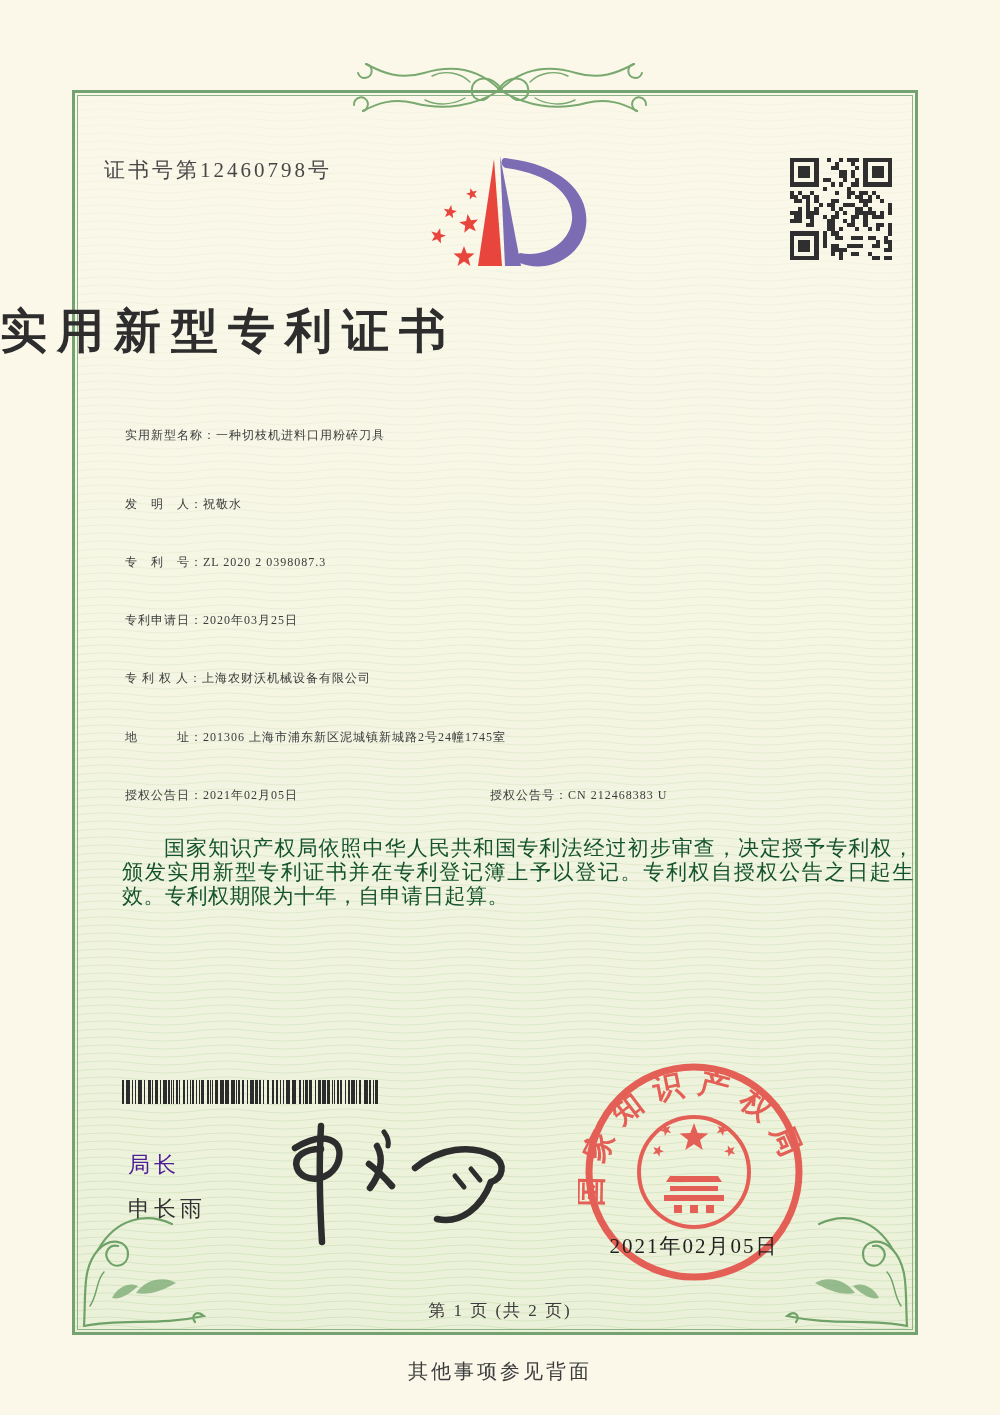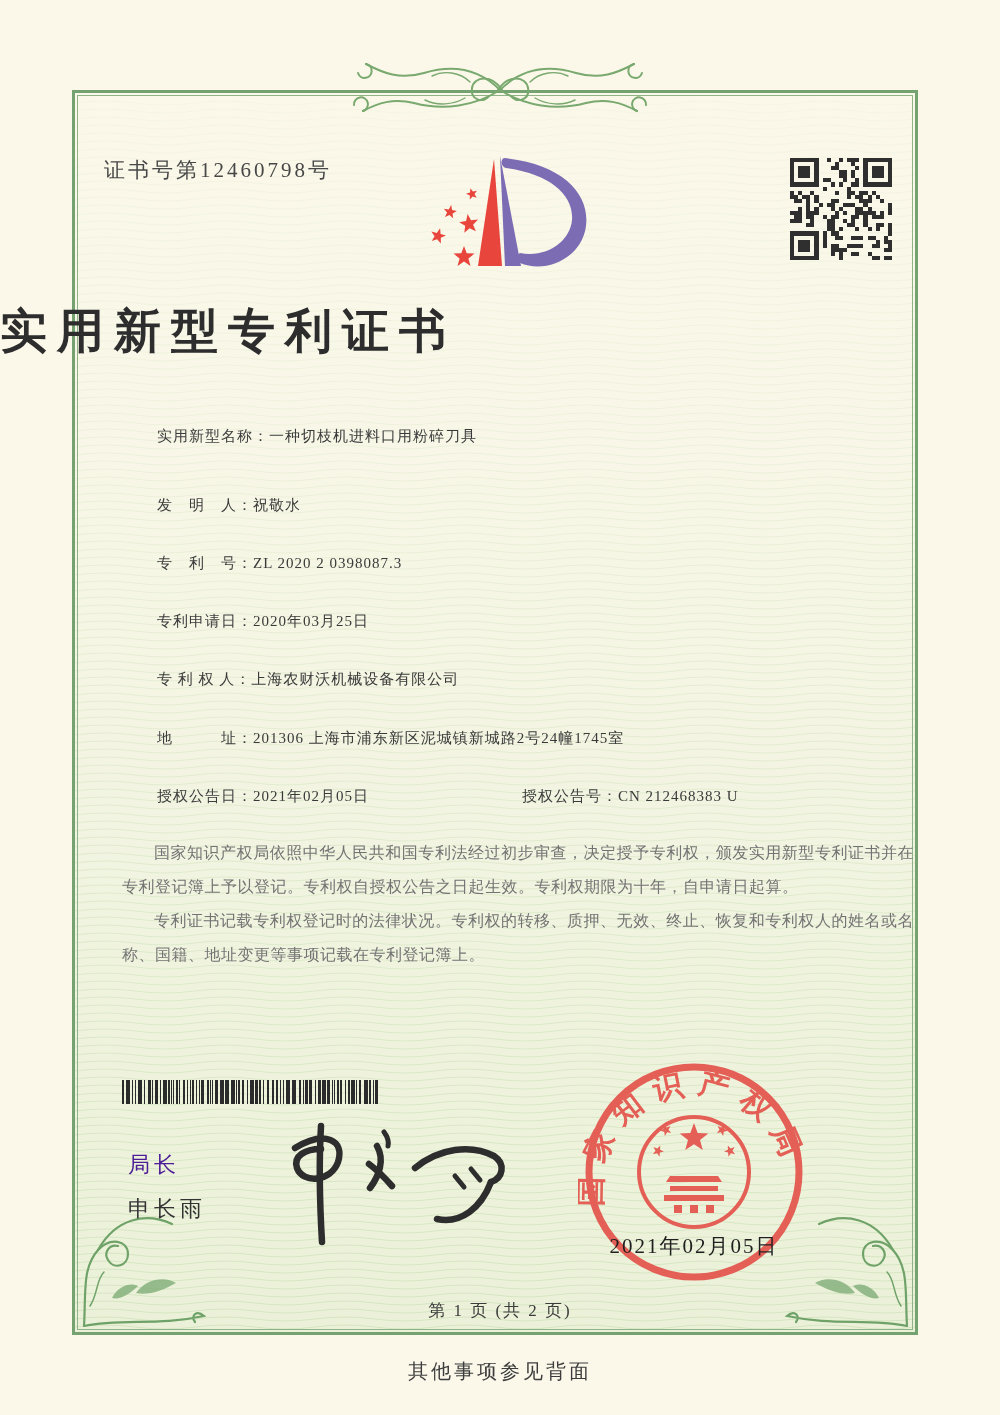--- a/index.html
+++ b/index.html
@@ -10,26 +10,26 @@
   .frame{position:absolute;left:72px;top:90px;width:846px;height:1245px;
          border:3px solid #75a271;box-sizing:border-box;
          background:linear-gradient(180deg,#fbf8ea 0%,#f8f7e7 30%,#f1f4e0 62%,#ebf1d8 100%);}
   .frame-inner{position:absolute;left:2px;top:2px;right:2px;bottom:2px;border:1px solid #8db387;pointer-events:none;}
   .guilloche{position:absolute;left:0;top:0;width:840px;height:1239px;}
 
   .abs{position:absolute;}
   .cert-no{left:104px;top:156px;font-size:21px;letter-spacing:3px;color:#474747;}
   .title{left:0;right:0;top:300px;text-align:left;font-size:47px;letter-spacing:10px;
          font-weight:600;color:#2d2d2d;}
-  .row{position:absolute;left:125px;font-size:15px;color:#3c3c3c;letter-spacing:1px;white-space:nowrap;margin-left:32px;}
+  .row{position:absolute;left:125px;font-size:12px;color:#3c3c3c;letter-spacing:1px;white-space:nowrap;}
   .row .lbl{color:#3c3c3c;}
   .row .val{color:#3a3a3a;}
   .pair2{position:absolute;left:365px;top:0;}
-  .bodytext{position:absolute;left:122px;top:836px;width:792px;font-size:16px;
-            line-height:34px;color:#737373;letter-spacing:0.5px;text-align:justify;}
+  .bodytext{position:absolute;left:122px;top:836px;width:792px;font-size:21px;
+            line-height:24px;color:#14532d;letter-spacing:0.5px;text-align:justify;}
   .bodytext p{margin:0;text-indent:2em;}
 
   .director-label{left:128px;top:1150px;font-size:22px;letter-spacing:4px;color:#4c1d95;}
   .director-name{left:128px;top:1194px;font-size:22px;letter-spacing:4px;color:#333;}
 
   .seal-wrap{left:578px;top:1056px;width:232px;height:232px;}
   .seal-wrap svg{display:block;opacity:.93;}
   .seal-date{left:578px;top:1232px;width:232px;text-align:center;font-size:21px;
              letter-spacing:2px;color:#1f1f1f;}
 
@@ -555,21 +555,20 @@
   </div>
   <div class="row" style="top:787px">
     <span class="lbl">授权公告日：</span><span class="val">2021年02月05日</span>
     <span class="pair2">
       <span class="lbl">授权公告号：</span><span class="val">CN 212468383 U</span>
     </span>
   </div>
 
   <div class="bodytext">
     <p>国家知识产权局依照中华人民共和国专利法经过初步审查，决定授予专利权，颁发实用新型专利证书并在专利登记簿上予以登记。专利权自授权公告之日起生效。专利权期限为十年，自申请日起算。</p>
-    <p>专利证书记载专利权登记时的法律状况。专利权的转移、质押、无效、终止、恢复和专利权人的姓名或名称、国籍、地址变更等事项记载在专利登记簿上。</p>
   </div>
 
   <svg class="abs barcode" id="barcode" viewBox="0 0 262 24" xmlns="http://www.w3.org/2000/svg" shape-rendering="crispEdges">
       <rect x="2" y="0" width="2" height="24" fill="#2b2b2b"></rect>
       <rect x="6" y="0" width="4" height="24" fill="#2b2b2b"></rect>
       <rect x="12" y="0" width="1" height="24" fill="#2b2b2b"></rect>
       <rect x="15" y="0" width="1" height="24" fill="#2b2b2b"></rect>
       <rect x="18" y="0" width="4" height="24" fill="#2b2b2b"></rect>
       <rect x="24" y="0" width="1" height="24" fill="#2b2b2b"></rect>
       <rect x="28" y="0" width="3" height="24" fill="#2b2b2b"></rect>

